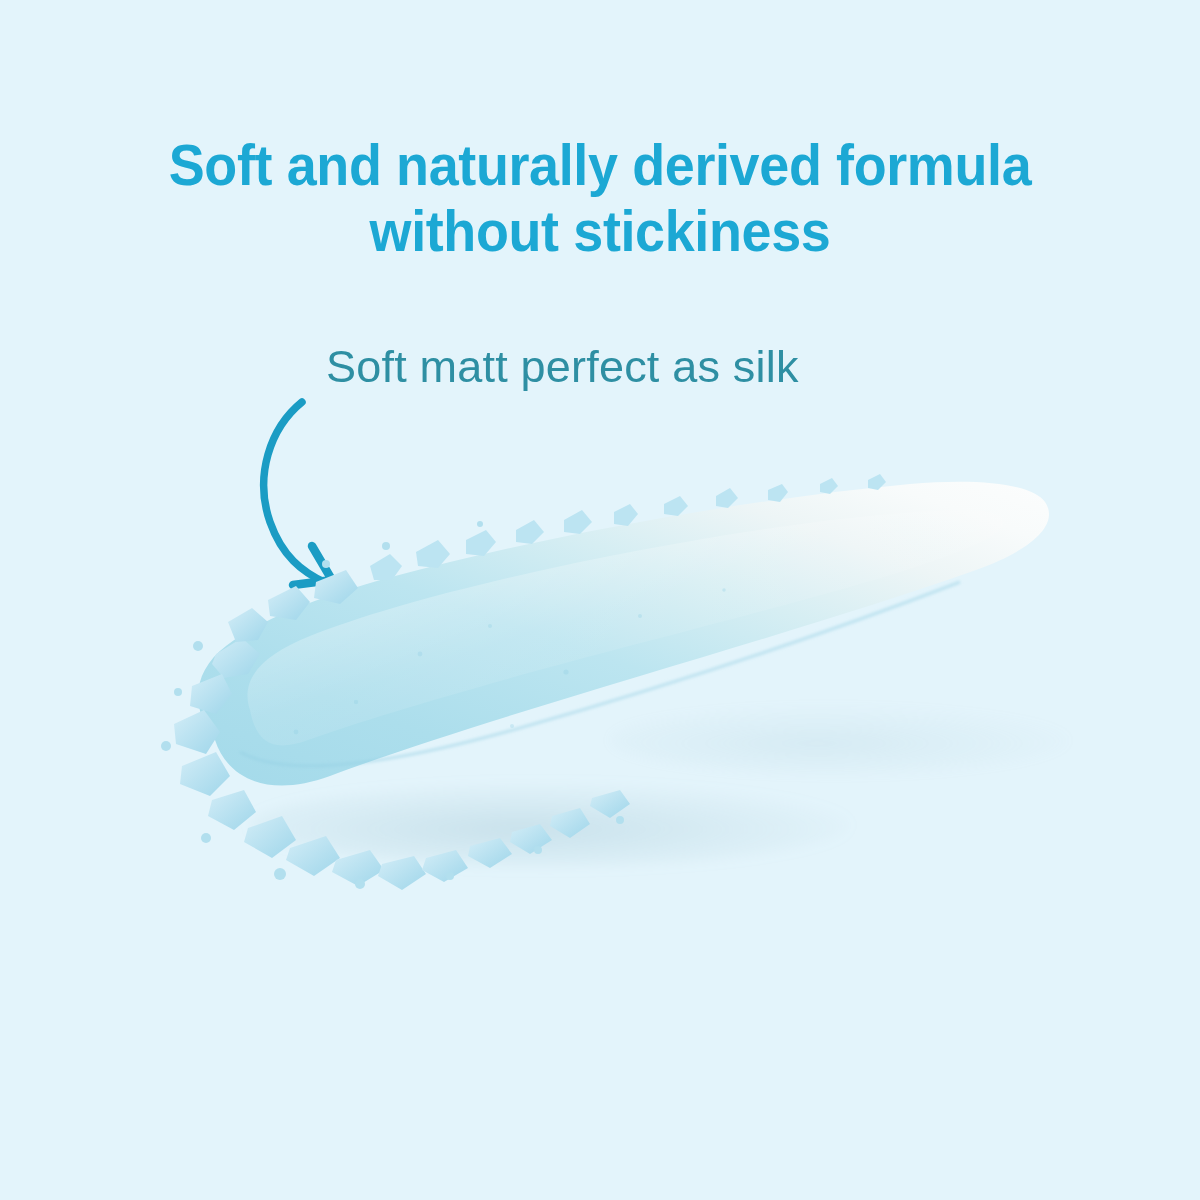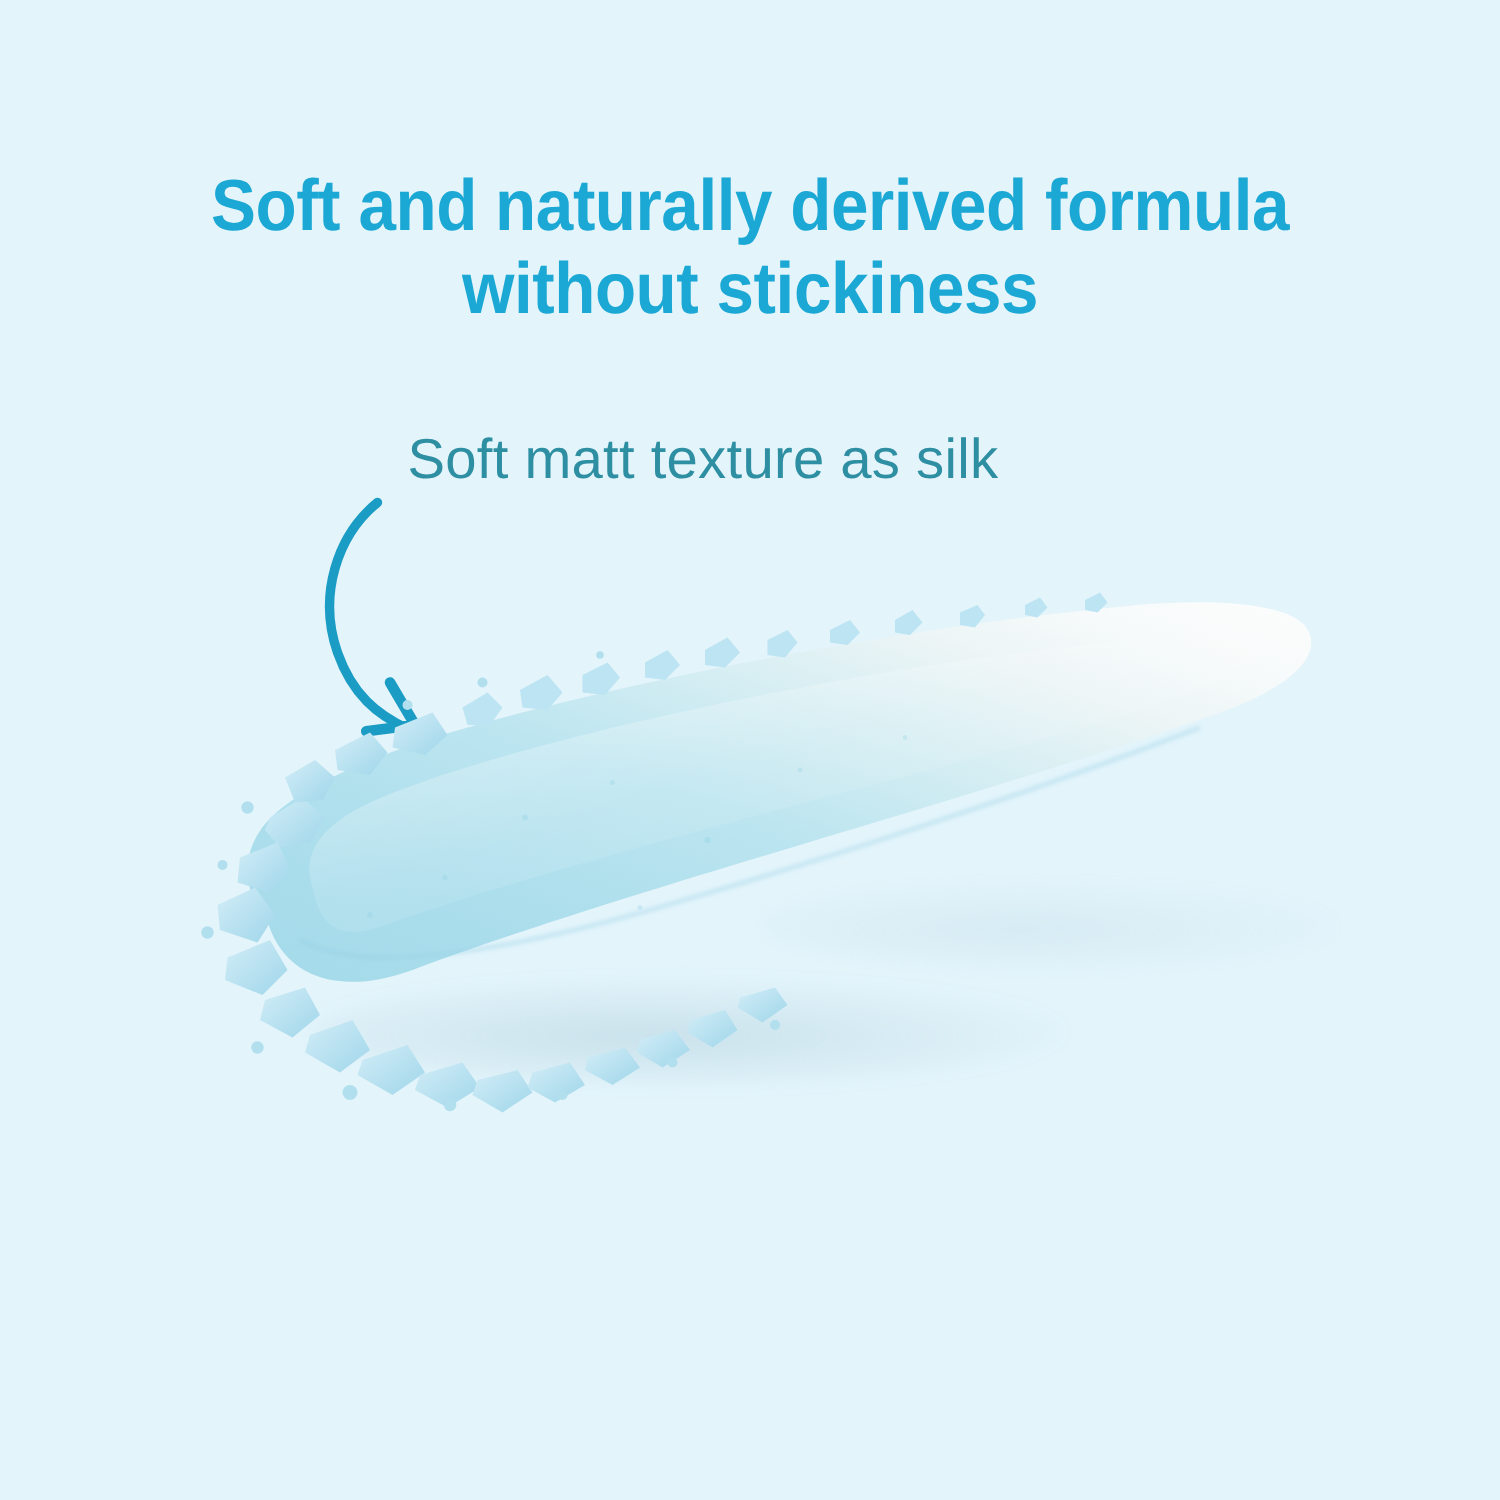--- a/index.html
+++ b/index.html
@@ -109,21 +109,21 @@
 </head>
 <body>
 
 <div class="canvas">
 
   <div class="headline">
     <span class="hl-line">Soft and naturally derived formula</span>
     <span class="hl-line">without stickiness</span>
   </div>
 
-  <div class="callout-label">Soft matt texture as silk</div>
+  <div class="callout-label">Soft matt perfect as silk</div>
 
   <div class="arrow-wrap">
     <svg viewBox="0 0 160 220" width="160" height="220" aria-hidden="true">
       <g>
         <path d="M62 22 C 30 48, 14 96, 30 142 C 42 176, 62 192, 86 203" fill="none" stroke="#1B9CC4" stroke-width="7.5" stroke-linecap="round"></path>
         <path d="M72 166 L 92 200 L 53 205" fill="none" stroke="#1B9CC4" stroke-width="8.5" stroke-linecap="round" stroke-linejoin="round"></path>
       </g>
     </svg>
   </div>
 

